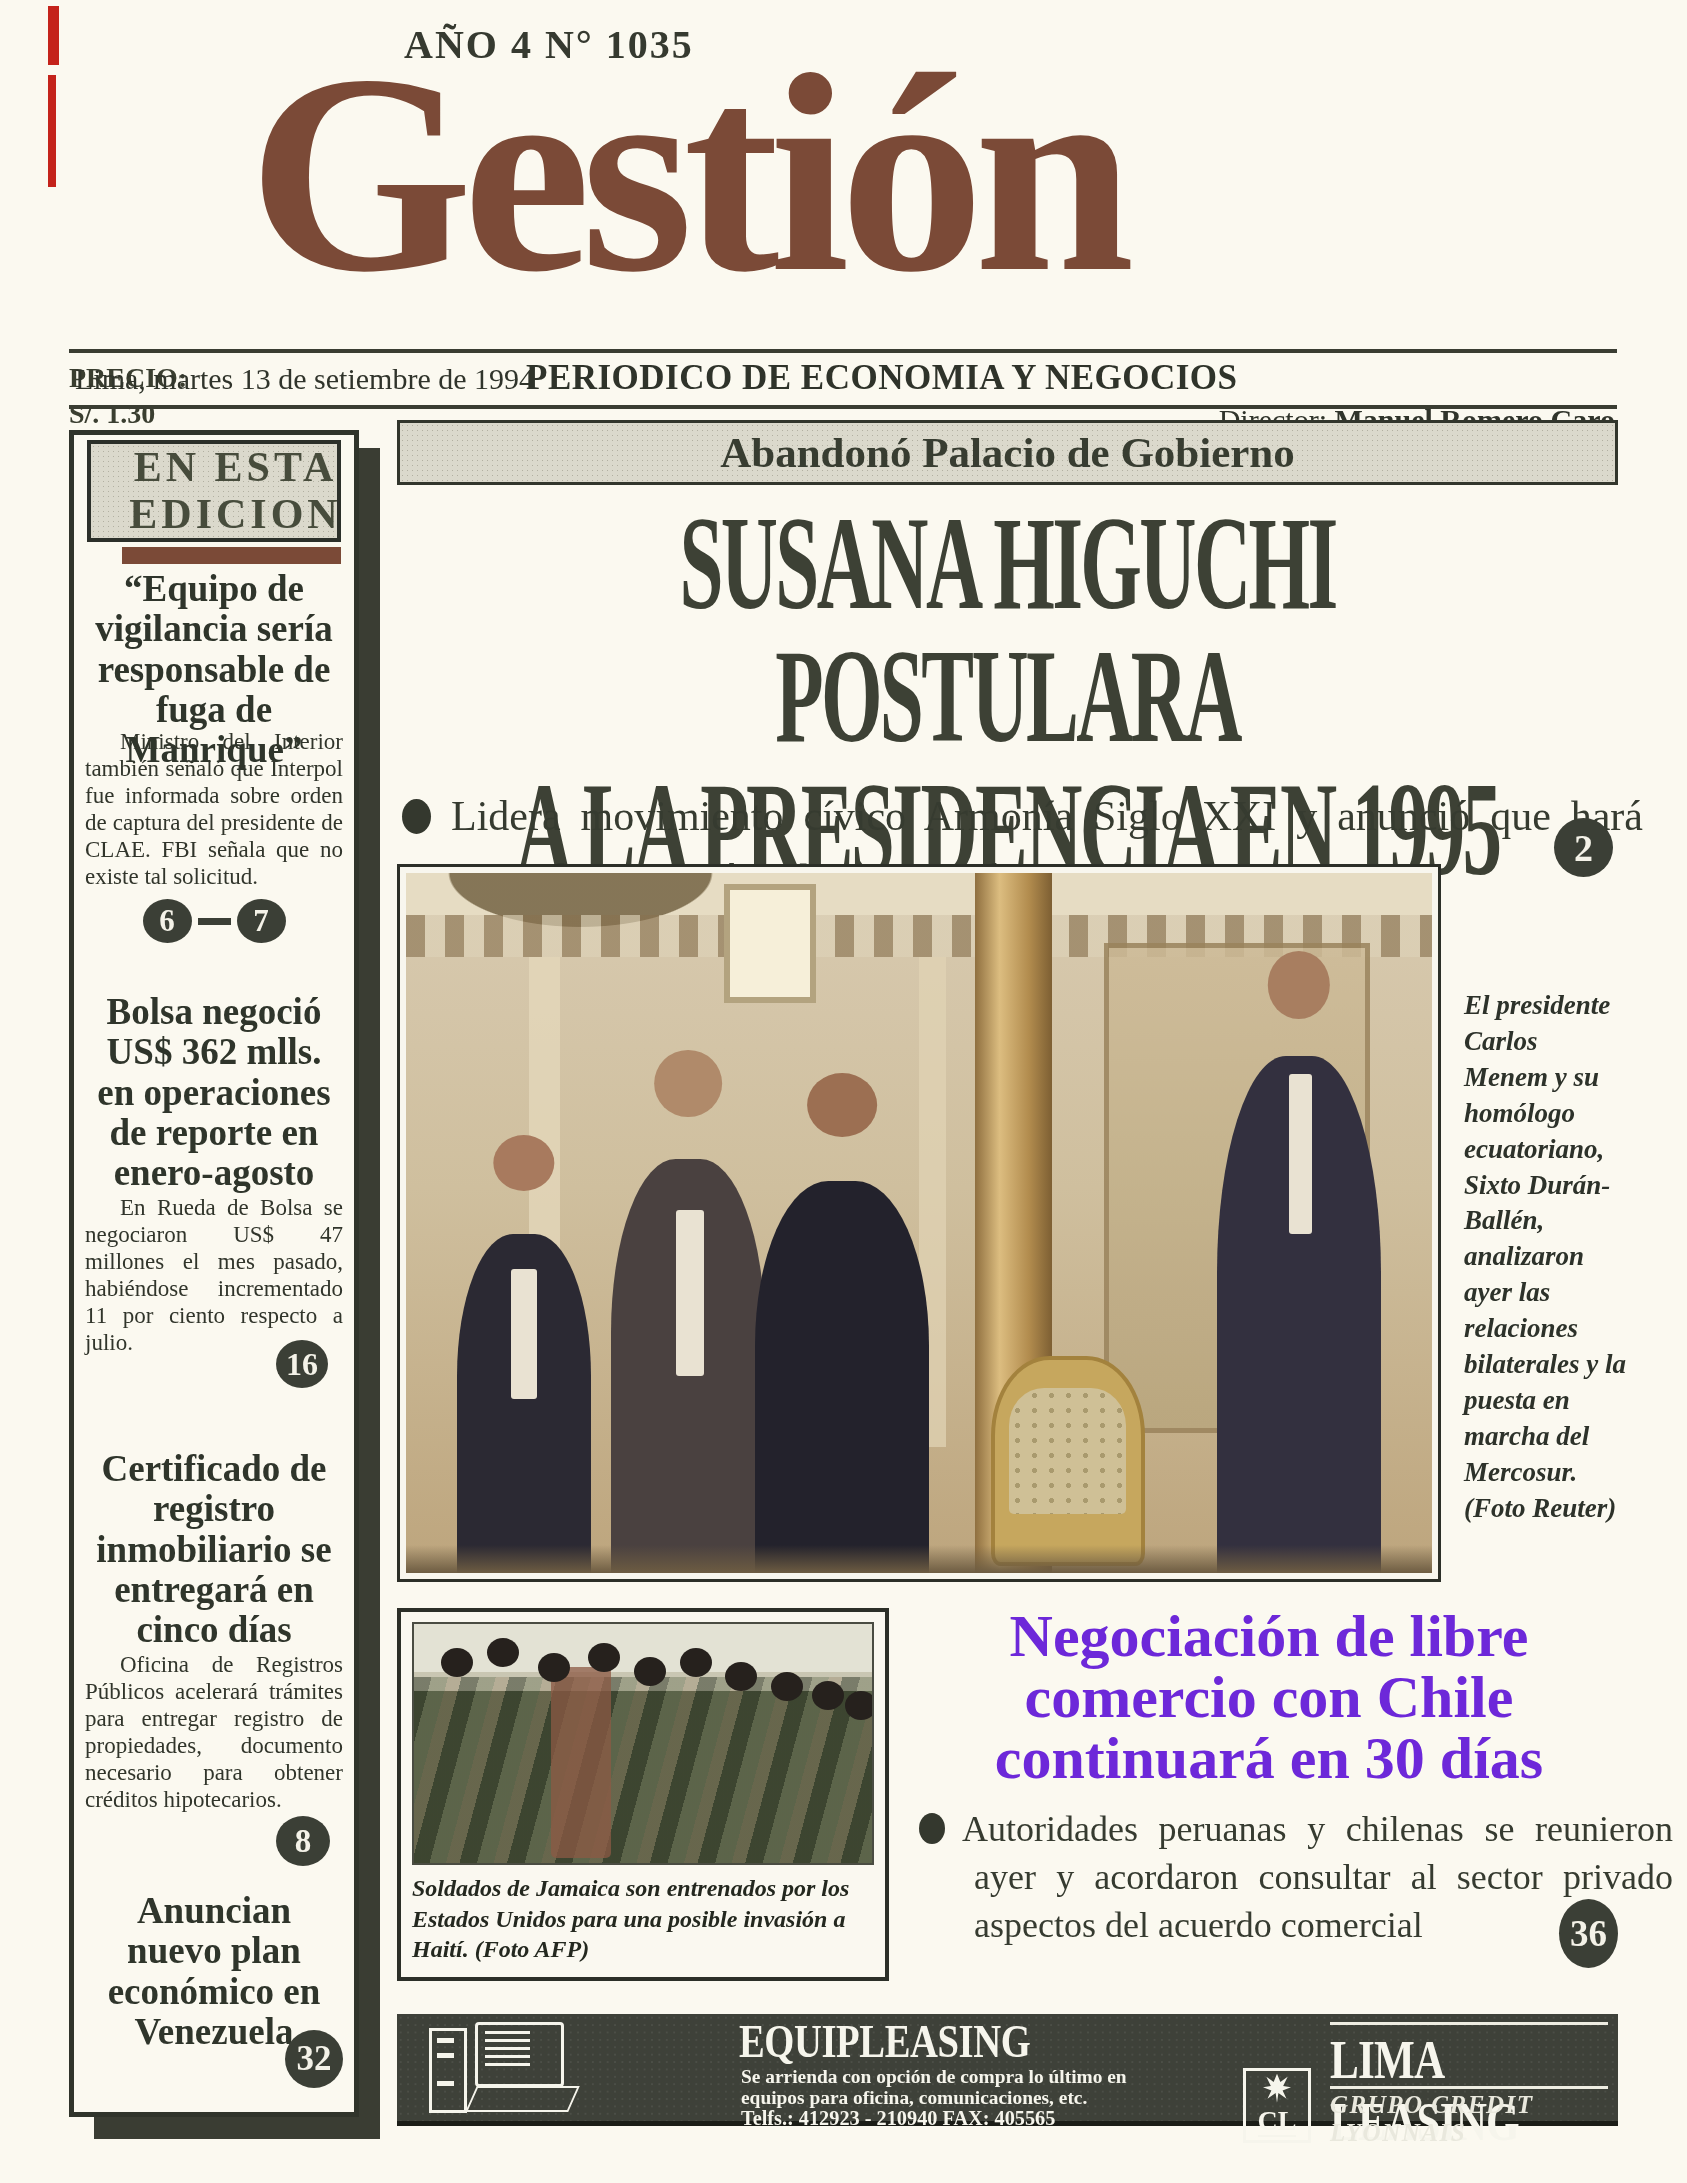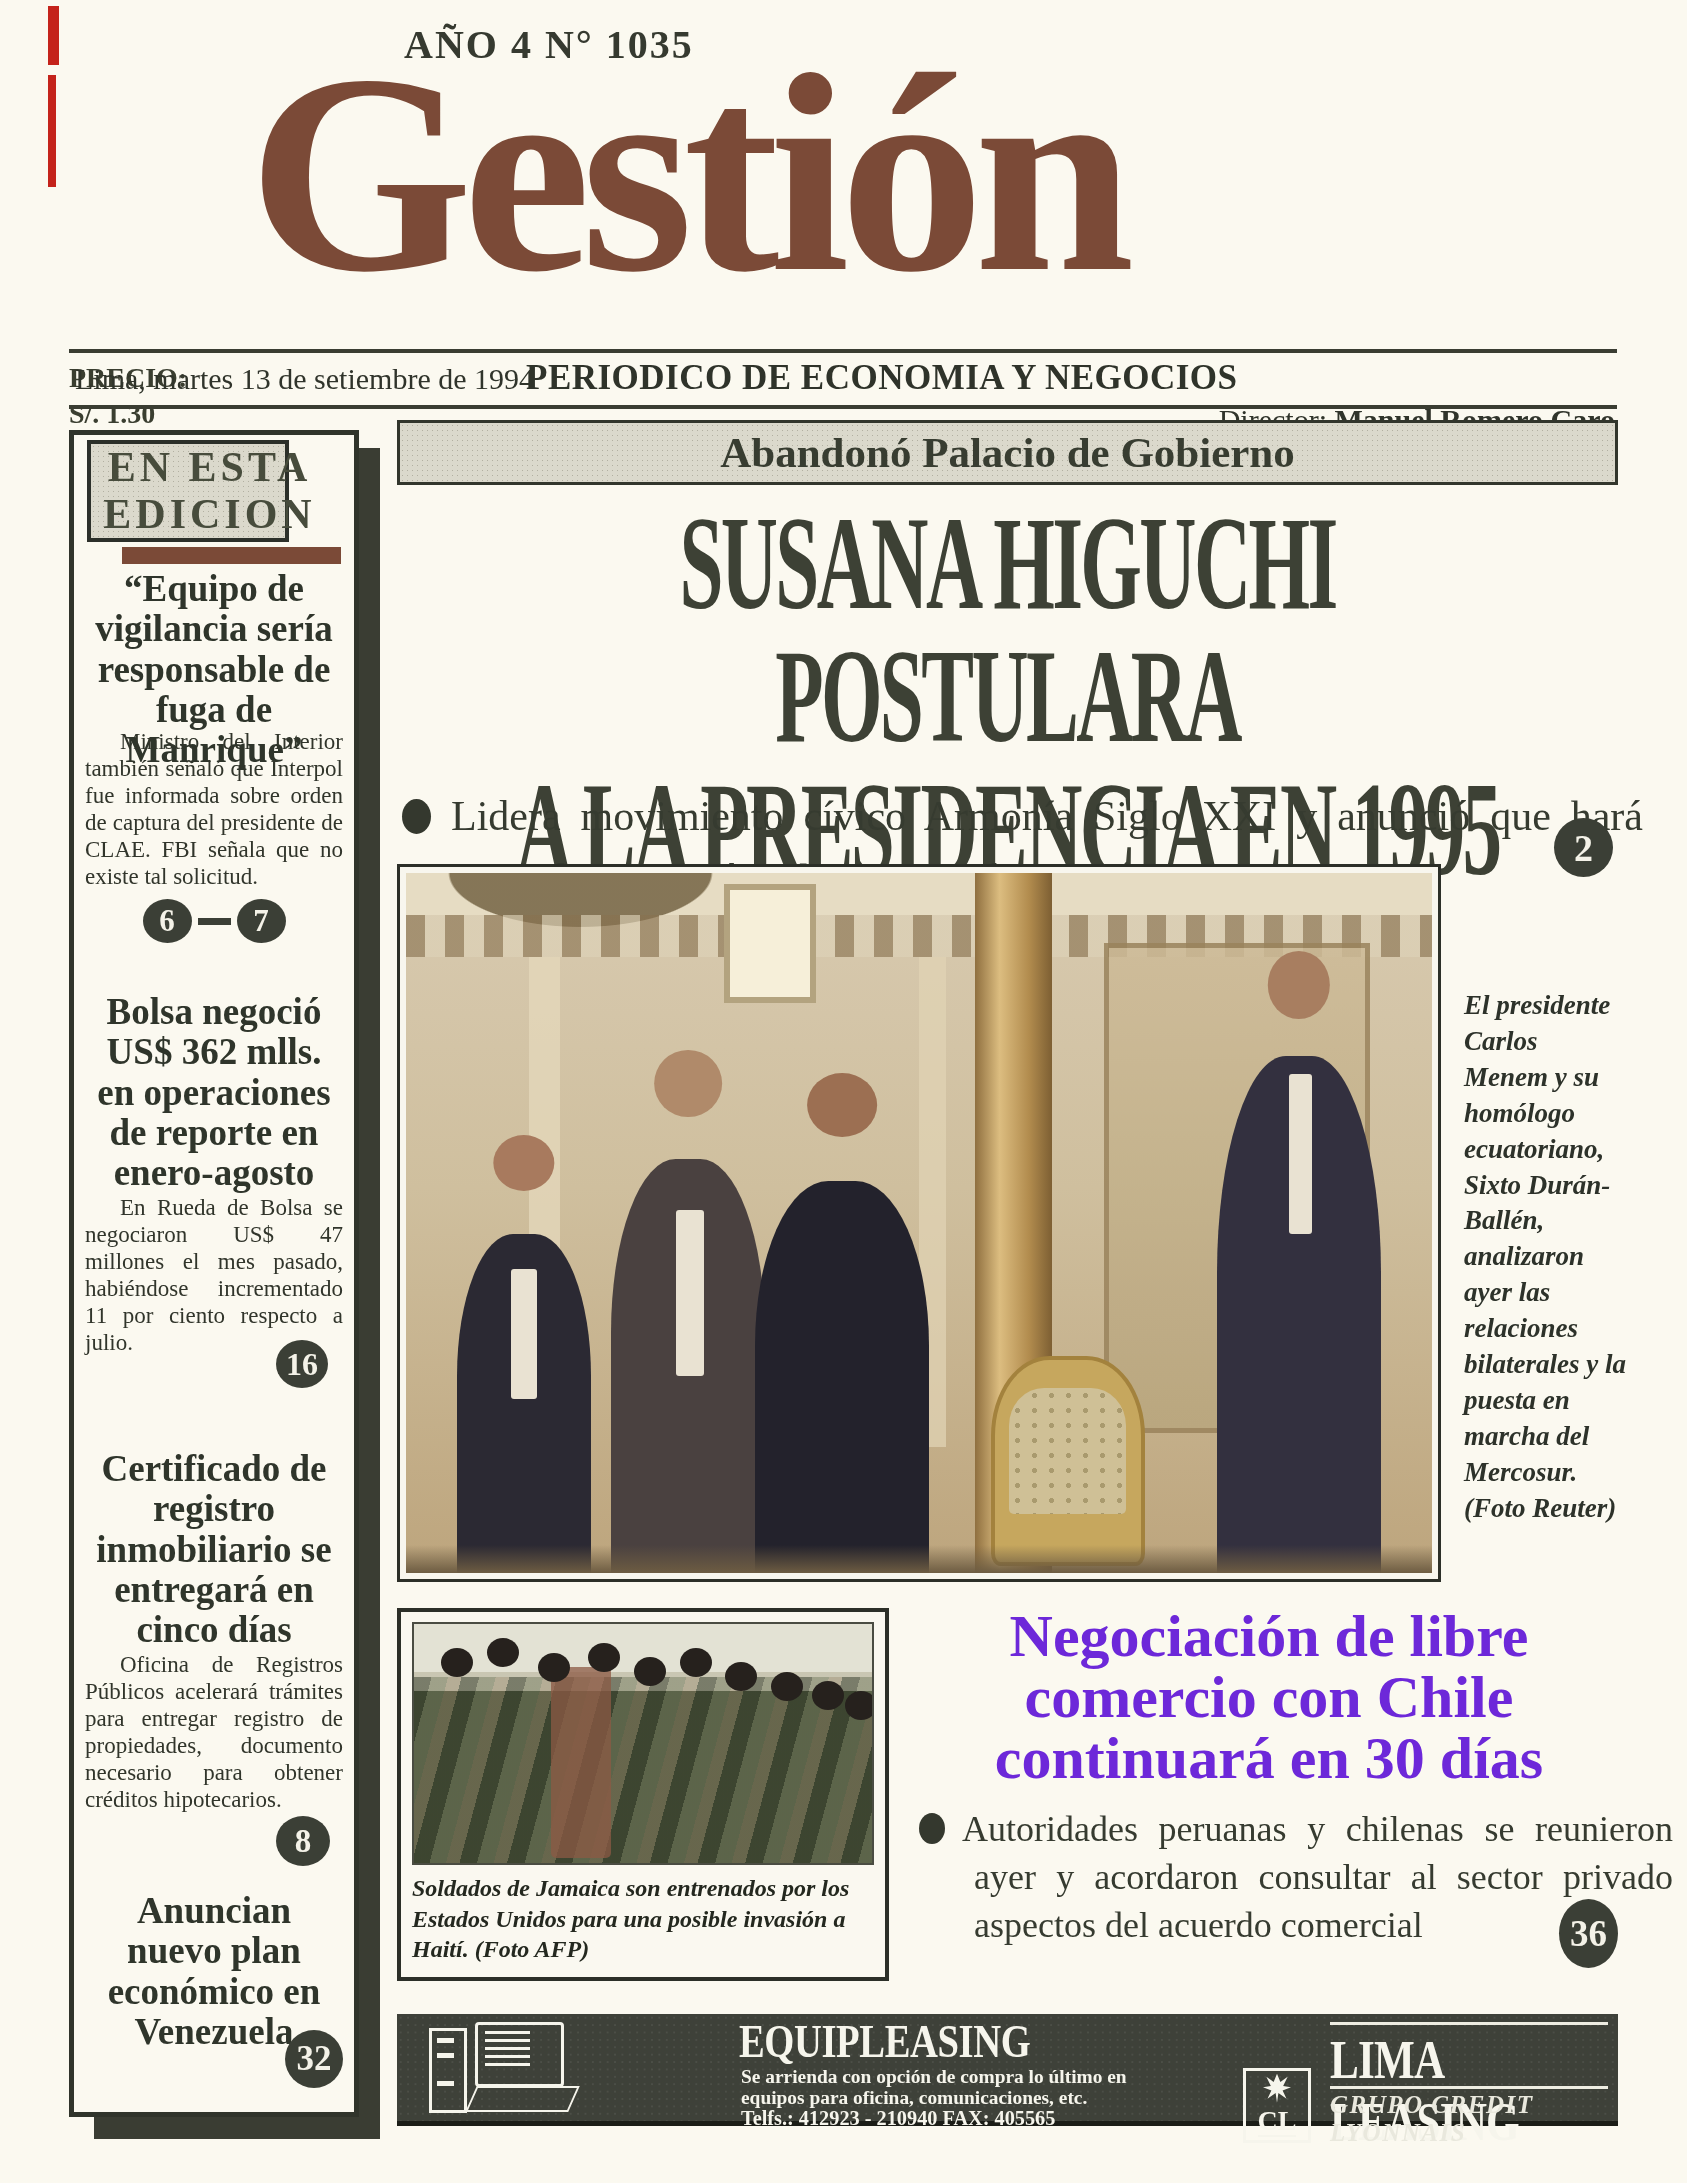--- a/index.html
+++ b/index.html
@@ -21,21 +21,21 @@
   #dateline{left:75px;top:362px;font-size:30px;color:#30342b;}
   #tagline{left:526px;top:358px;font-size:35px;font-weight:bold;color:#2f332a;letter-spacing:0.5px;}
   #director{right:72px;top:362px;font-size:30px;color:#30342b;margin-top:41px;}
   #director b{font-weight:bold;}
 
   
   #sidebar-box{left:69px;top:430px;width:290px;height:1687px;border:5px solid #30342b;box-sizing:border-box;}
   #sb-shadow-r{left:359px;top:448px;width:21px;height:1686px;background:#3a3d33;}
   #sb-shadow-b{left:94px;top:2117px;width:286px;height:22px;background:#3a3d33;}
   .halftone{background-color:#dbd9cc;background-image:radial-gradient(#b2b0a1 0.8px,transparent 0.9px);background-size:5px 5px;}
-  #ed-box{left:87px;top:440px;width:202px;height:102px;border:4px solid #2c302a;box-sizing:border-box;
+  #ed-box{left:87px;top:440px;width:254px;height:102px;border:4px solid #2c302a;box-sizing:border-box;
           display:flex;align-items:center;justify-content:center;text-align:center;
           font-size:42px;font-weight:bold;letter-spacing:4px;line-height:1.12;color:#474c3c;padding-left:43px;}
   #brown-bar{left:122px;top:547px;width:219px;height:17px;background:#7b4a37;}
 
   .sb-head{position:absolute;left:85px;width:258px;text-align:center;font-weight:bold;
            font-size:37px;line-height:1.09;color:#2f352b;}
   .sb-body{position:absolute;left:85px;width:258px;text-align:justify;font-size:23px;line-height:1.17;
            text-indent:35px;color:#31352b;}
   .badge{position:absolute;background:#3b3f36;color:#f4f2e8;display:flex;align-items:center;justify-content:center;
          font-weight:bold;border-radius:50%;}

